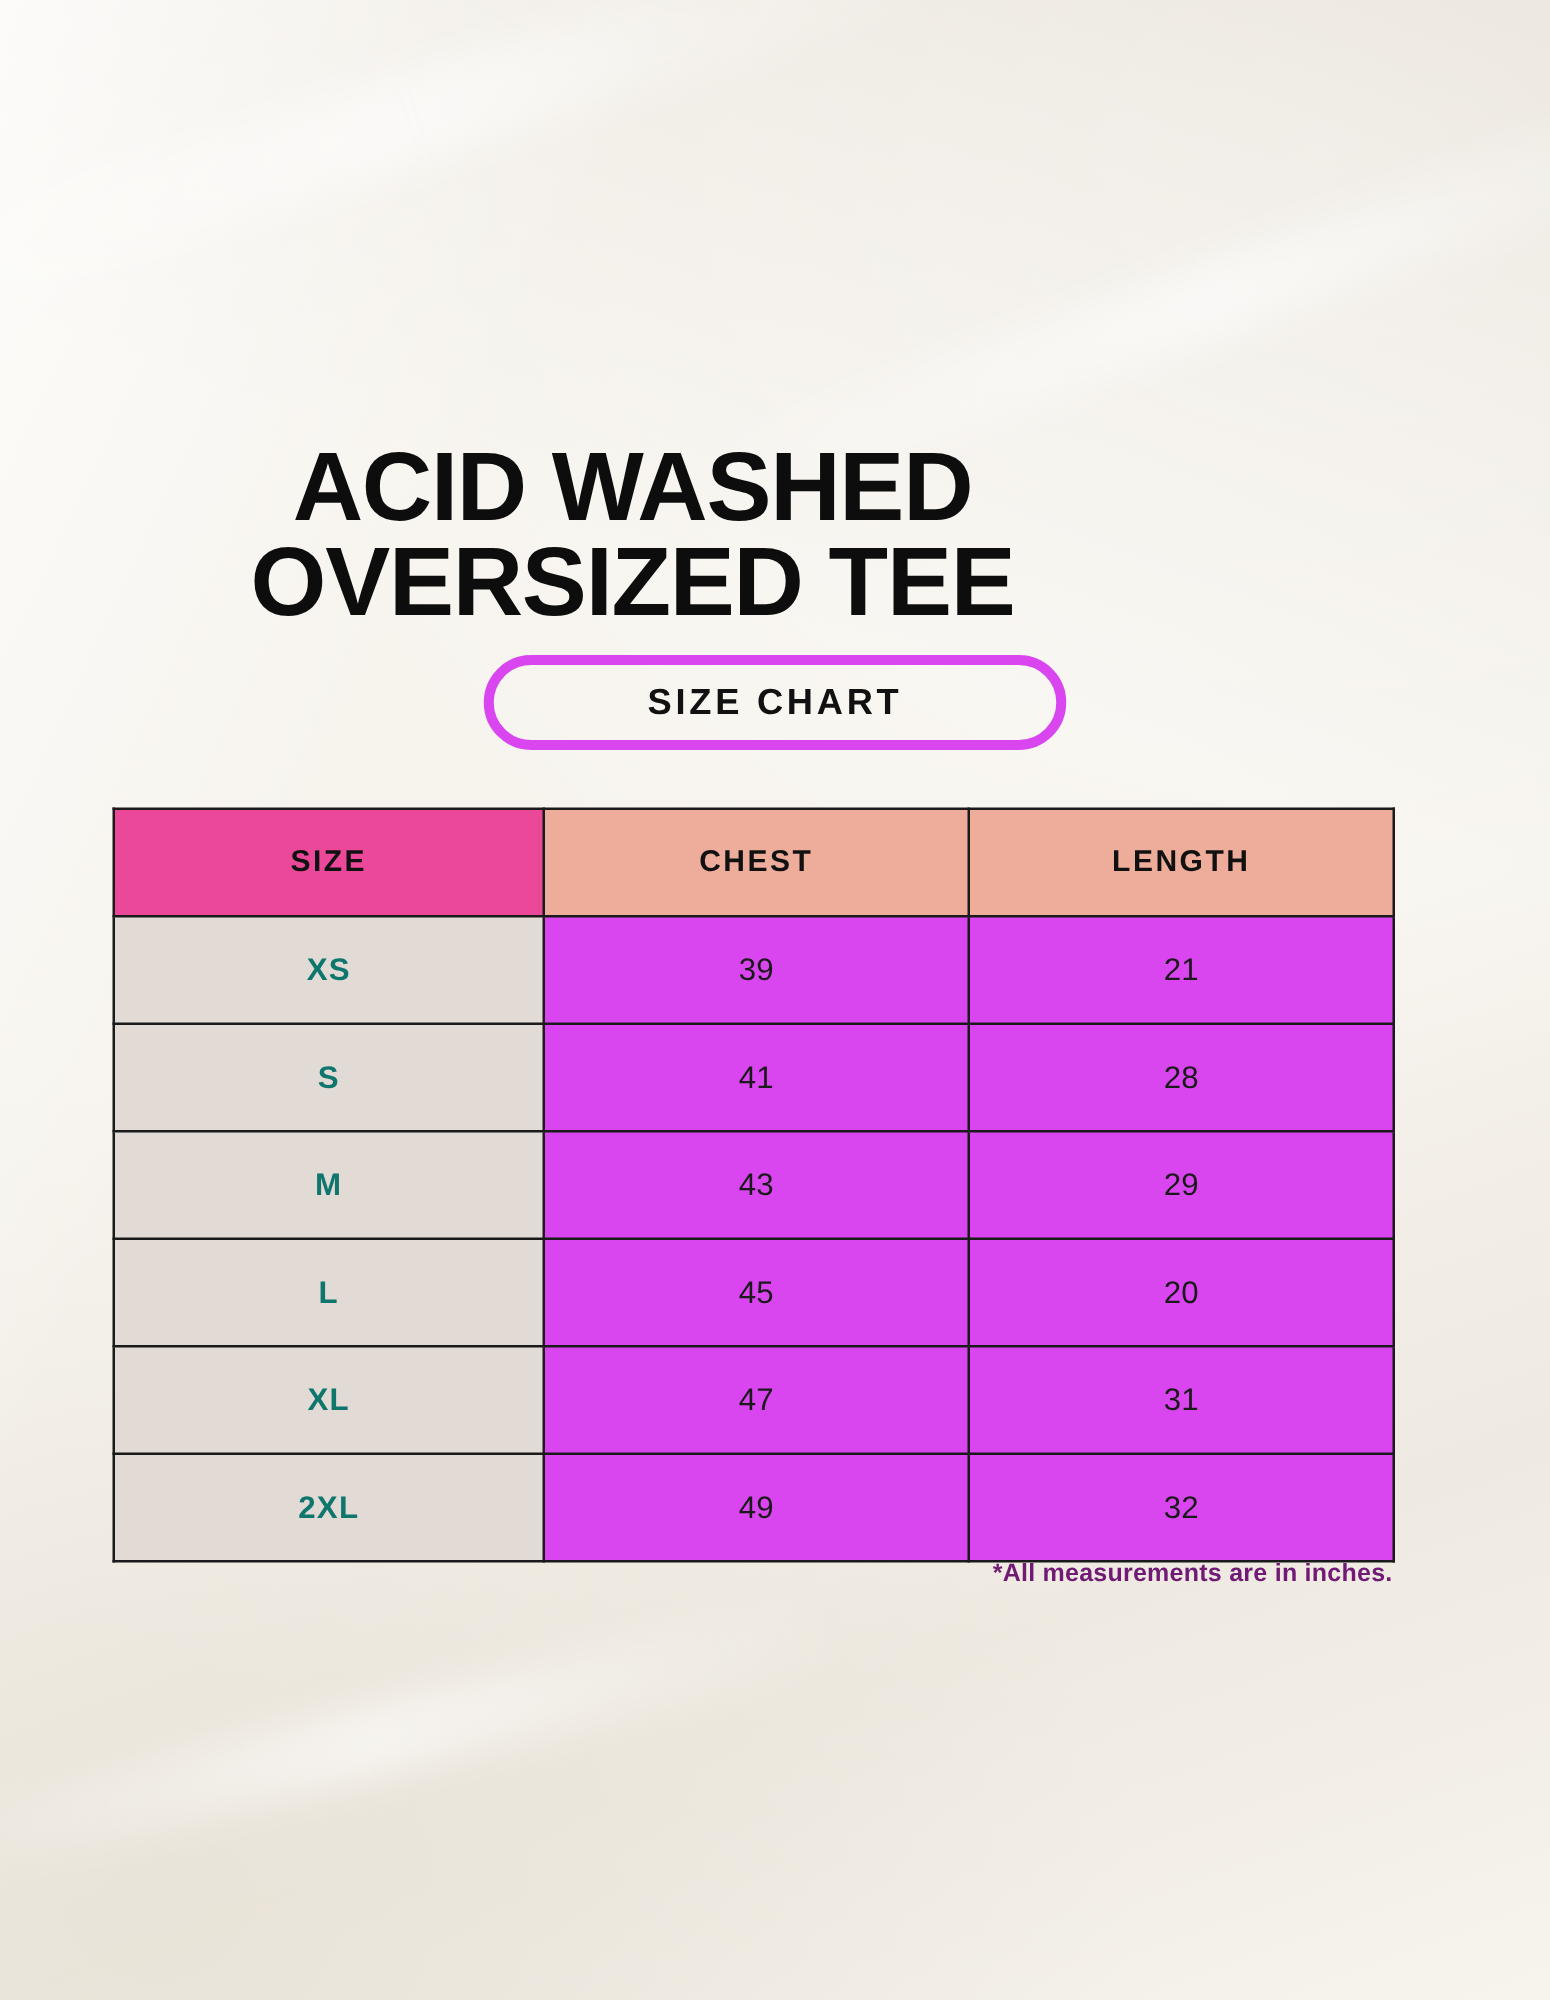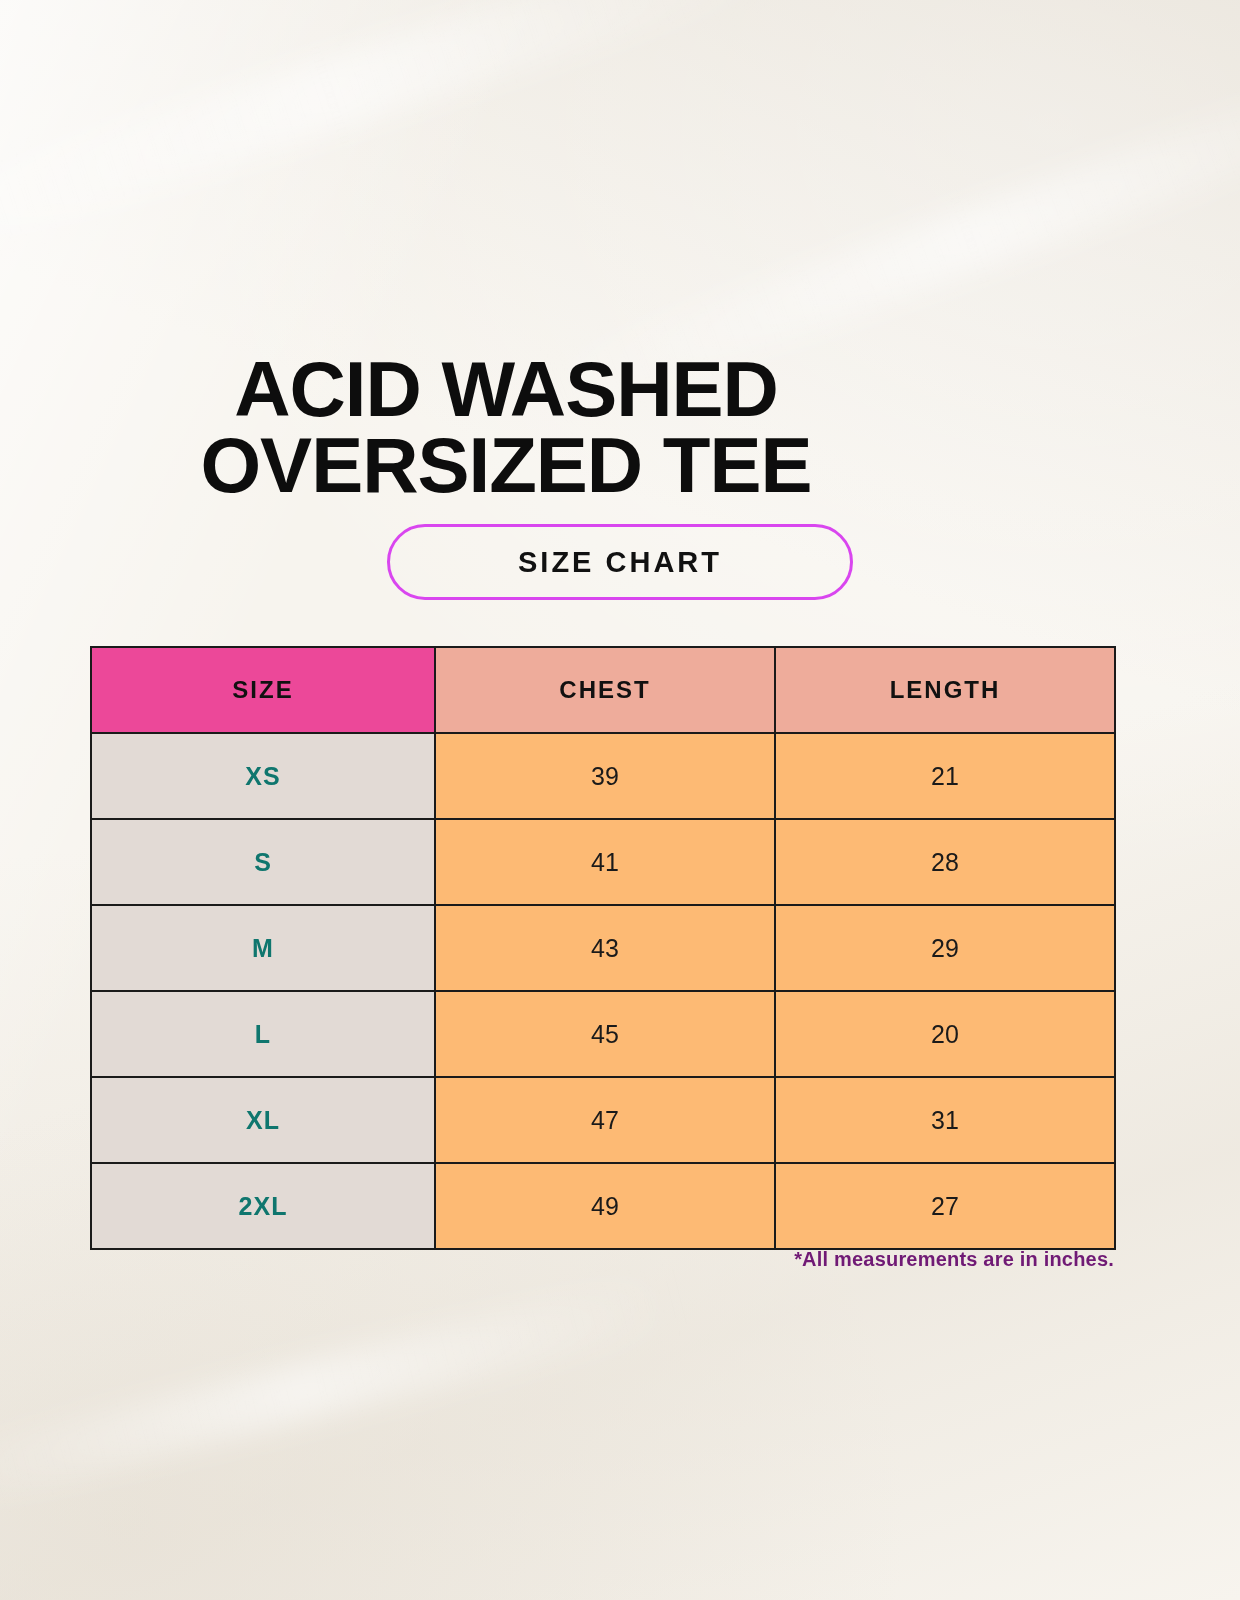--- a/index.html
+++ b/index.html
@@ -59,21 +59,21 @@
   }
   .title .line { display: block; }
 
   .pill {
     position: absolute;
     top: 524px;
     left: 50%;
     transform: translateX(-50%);
     width: 466px;
     height: 76px;
-    border: 3px solid #d946ef;
+    border: 8px solid #d946ef;
     border-radius: 40px;
     display: flex;
     align-items: center;
     justify-content: center;
     box-sizing: border-box;
     background: transparent;
   }
   .pill-label {
     font-size: 29px;
     font-weight: 700;
@@ -120,21 +120,21 @@
     margin-left: 33px;
   }
   td.cell-size {
     background: #e2dad5;
     font-size: 25px;
     font-weight: 700;
     letter-spacing: 1px;
     color: #0f766e;
   }
   td.cell-value {
-    background: #fdba74;
+    background: #d946ef;
     font-size: 25px;
     font-weight: 400;
     color: #1a1a1a;
   }
 
   .footnote {
     position: absolute;
     top: 1248px;
     left: 90px;
     width: 1024px;
@@ -199,20 +199,20 @@
           <td class="cell-value">20</td>
         </tr>
         <tr>
           <td class="cell-size">XL</td>
           <td class="cell-value">47</td>
           <td class="cell-value">31</td>
         </tr>
         <tr>
           <td class="cell-size">2XL</td>
           <td class="cell-value">49</td>
-          <td class="cell-value">27</td>
+          <td class="cell-value">32</td>
         </tr>
       </tbody>
     </table>
   </div>
 
   <div class="footnote">*All measurements are in inches.</div>
 </div>
 
 </body></html>

